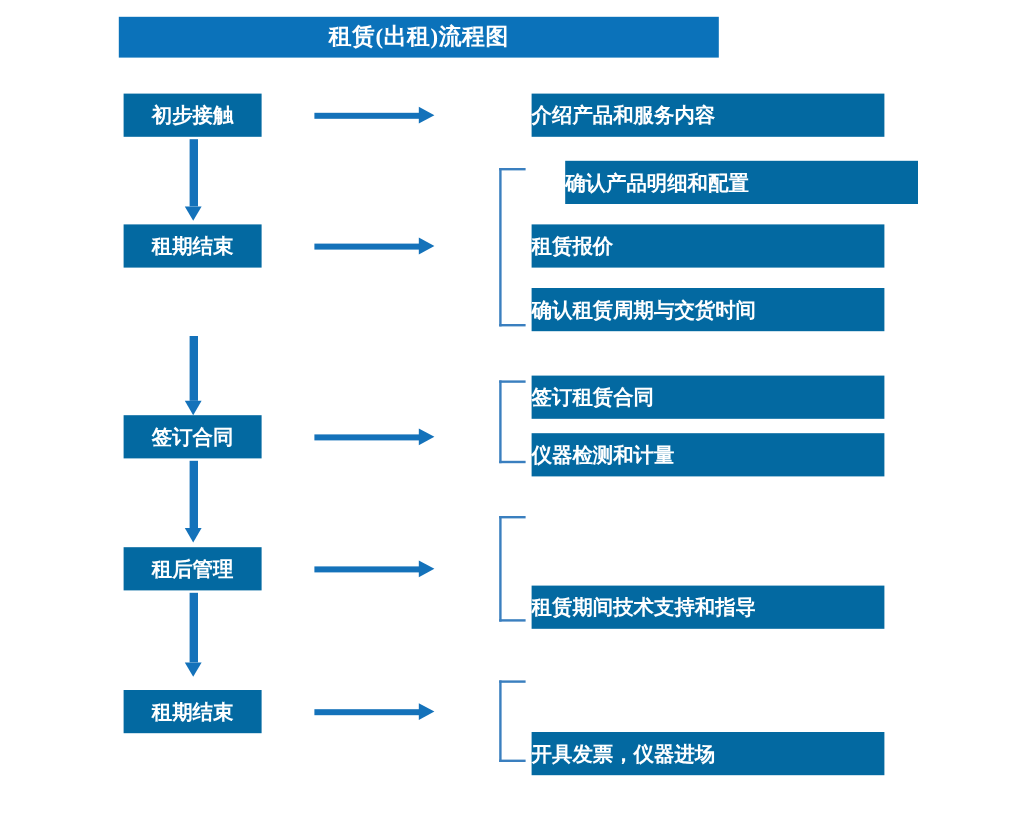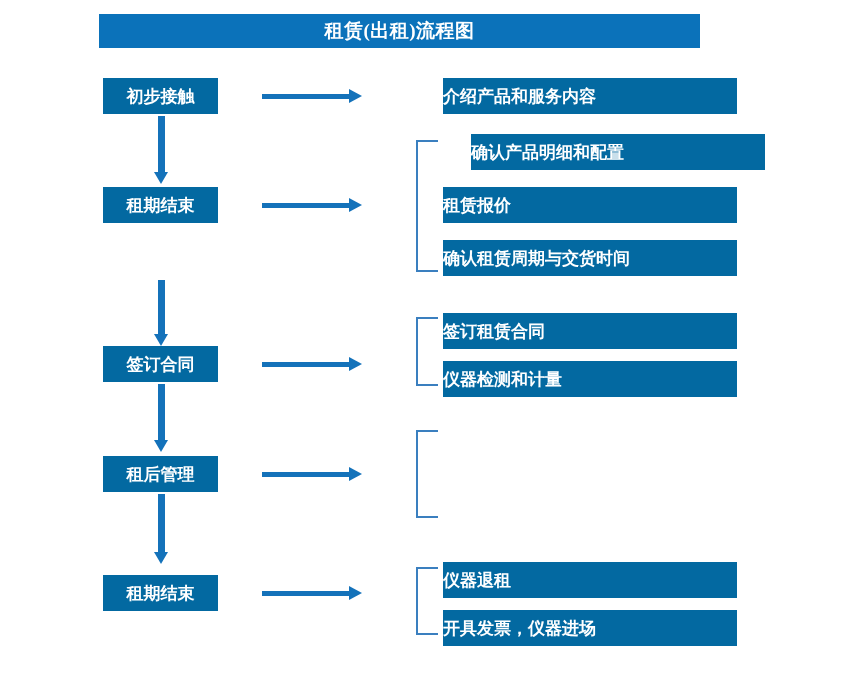--- a/index.html
+++ b/index.html
@@ -16,21 +16,21 @@
     height: 688px;
     background: #ffffff;
     overflow: hidden;
   }
 
   
   .title-bar {
     position: absolute;
     left: 99px;
     top: 14px;
-    width: 601px;
+    width: 500px;
     height: 34px;
     background: #0b72ba;
     color: #ffffff;
     font-size: 19px;
     font-weight: bold;
     display: flex;
     align-items: center;
     justify-content: center;
     letter-spacing: 0.5px;
   }
@@ -179,31 +179,31 @@
 
   <div class="node stage" style="top:456px;">租后管理</div>
 
   <div class="h-arrow" style="top:467px;">
     <div class="shaft"></div>
     <div class="head"></div>
   </div>
 
   <div class="bracket" style="top:430px; height:88px;"></div>
 
+  <div class="node detail" style="top:488px;">租赁期间技术支持和指导</div>
 
   <div class="v-arrow" style="top:494px; height:70px;">
     <div class="shaft" style="height:58px;"></div>
     <div class="head"></div>
   </div>
 
   <div class="node stage" style="top:575px;">租期结束</div>
 
   <div class="h-arrow" style="top:586px;">
     <div class="shaft"></div>
     <div class="head"></div>
   </div>
 
   <div class="bracket" style="top:567px; height:68px;"></div>
 
-  <div class="node detail" style="top:562px;">仪器退租</div>
   <div class="node detail" style="top:610px;">开具发票，仪器进场</div>
 
 </div>
 
 </body></html>

